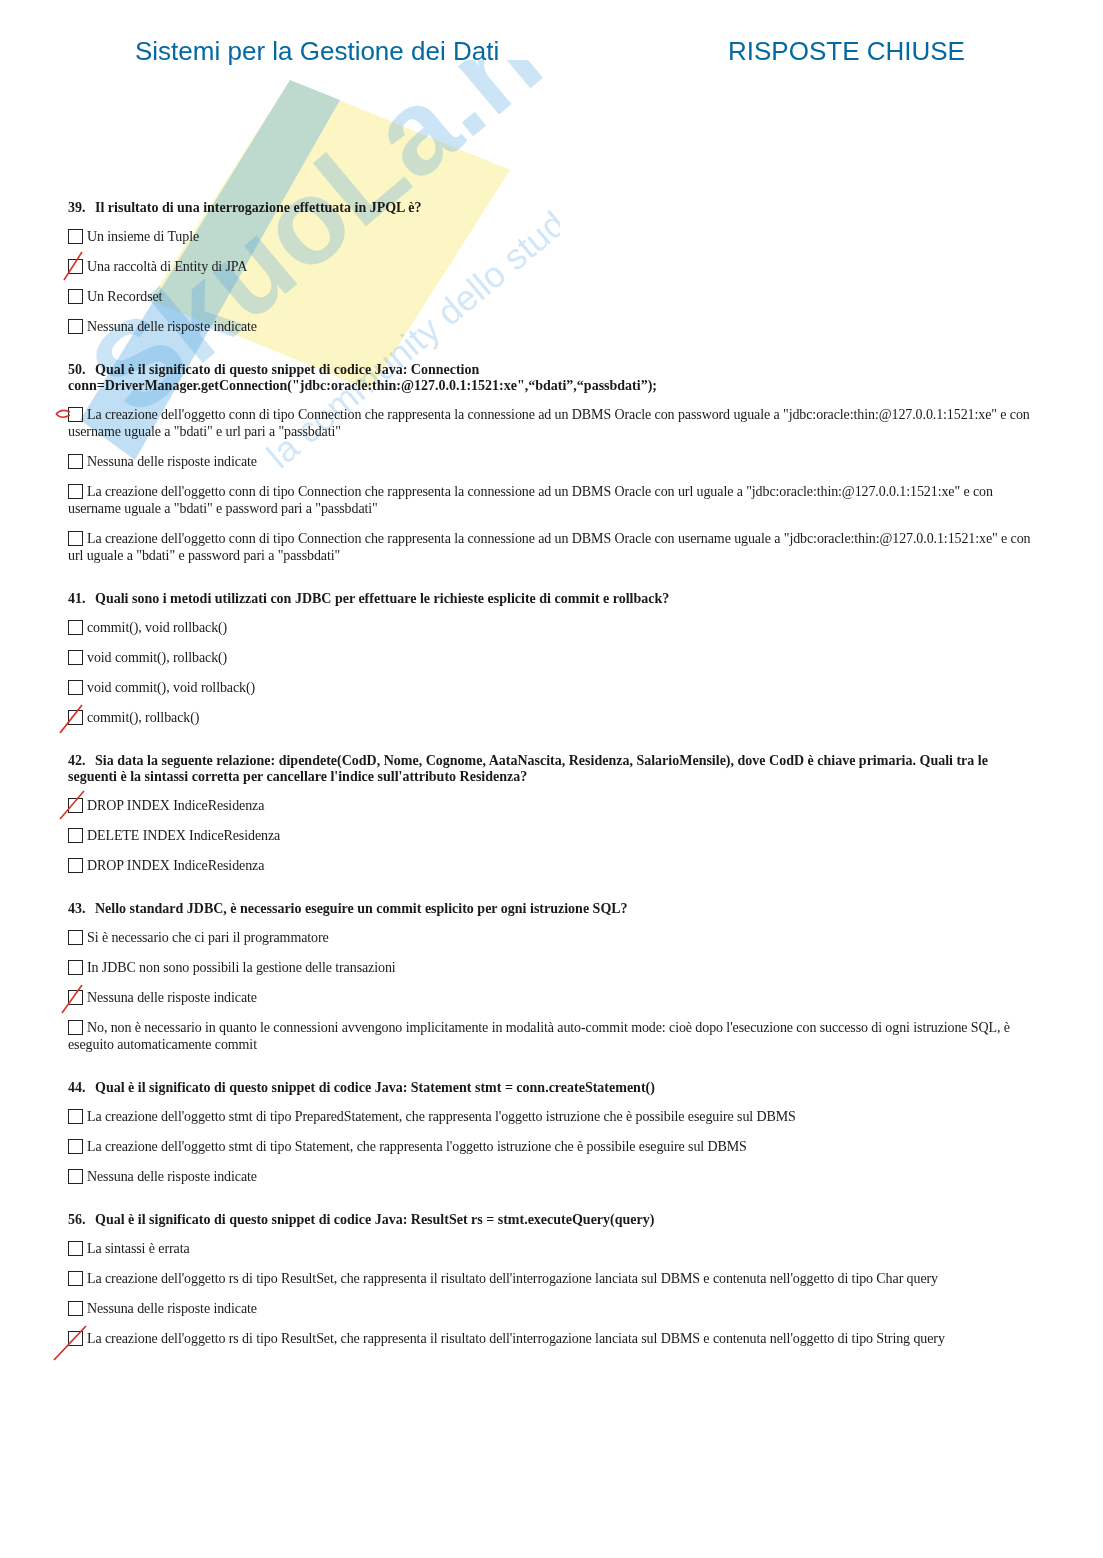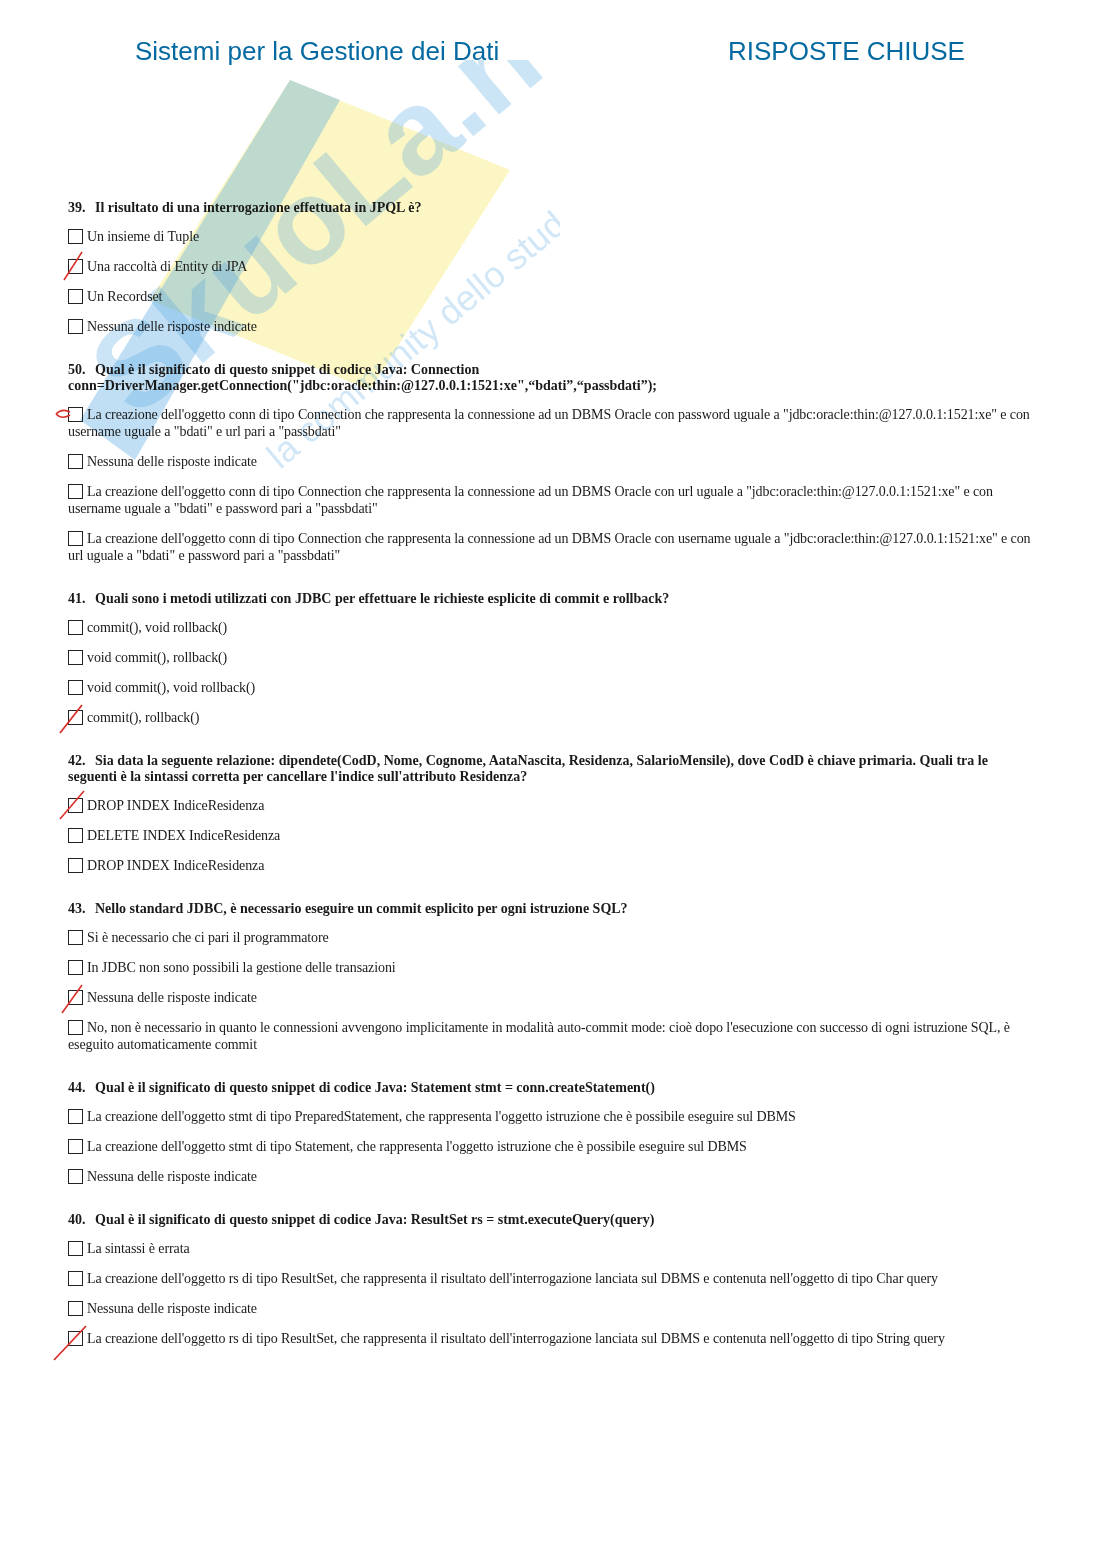--- a/index.html
+++ b/index.html
@@ -90,21 +90,21 @@
 
   <div class="question">
     <div class="q-title"><span class="num">44.</span><span>Qual è il significato di questo snippet di codice Java: Statement stmt = conn.createStatement()</span></div>
     <div class="option"><span class="box"></span><span>La creazione dell'oggetto stmt di tipo PreparedStatement, che rappresenta l'oggetto istruzione che è possibile eseguire sul DBMS</span></div>
     <div class="option"><span class="box"></span><span>La creazione dell'oggetto stmt di tipo Statement, che rappresenta l'oggetto istruzione che è possibile eseguire sul DBMS</span></div>
     <div class="option"><span class="box"></span><span>Nessuna delle risposte indicate</span></div>
   </div>
   <div class="spacer" style="height:14px"></div>
 
   <div class="question">
-    <div class="q-title"><span class="num">40.</span><span>Qual è il significato di questo snippet di codice Java: ResultSet rs = stmt.executeQuery(query)</span></div>
+    <div class="q-title"><span class="num">56.</span><span>Qual è il significato di questo snippet di codice Java: ResultSet rs = stmt.executeQuery(query)</span></div>
     <div class="option"><span class="box"></span><span>La sintassi è errata</span></div>
     <div class="option"><span class="box"></span><span>La creazione dell'oggetto rs di tipo ResultSet, che rappresenta il risultato dell'interrogazione lanciata sul DBMS e contenuta nell'oggetto di tipo Char query</span></div>
     <div class="option"><span class="box"></span><span>Nessuna delle risposte indicate</span></div>
     <div class="option"><svg class="mark" style="left:-16px;top:-8px;width:40px;height:40px" viewBox="0 0 40 40">
           <line x1="2" y1="38" x2="34" y2="4" stroke="#d9302a" stroke-width="1.8"></line>
         </svg><span class="box"></span><span>La creazione dell'oggetto rs di tipo ResultSet, che rappresenta il risultato dell'interrogazione lanciata sul DBMS e contenuta nell'oggetto di tipo String query</span></div>
   </div>
 
 </div>
 

